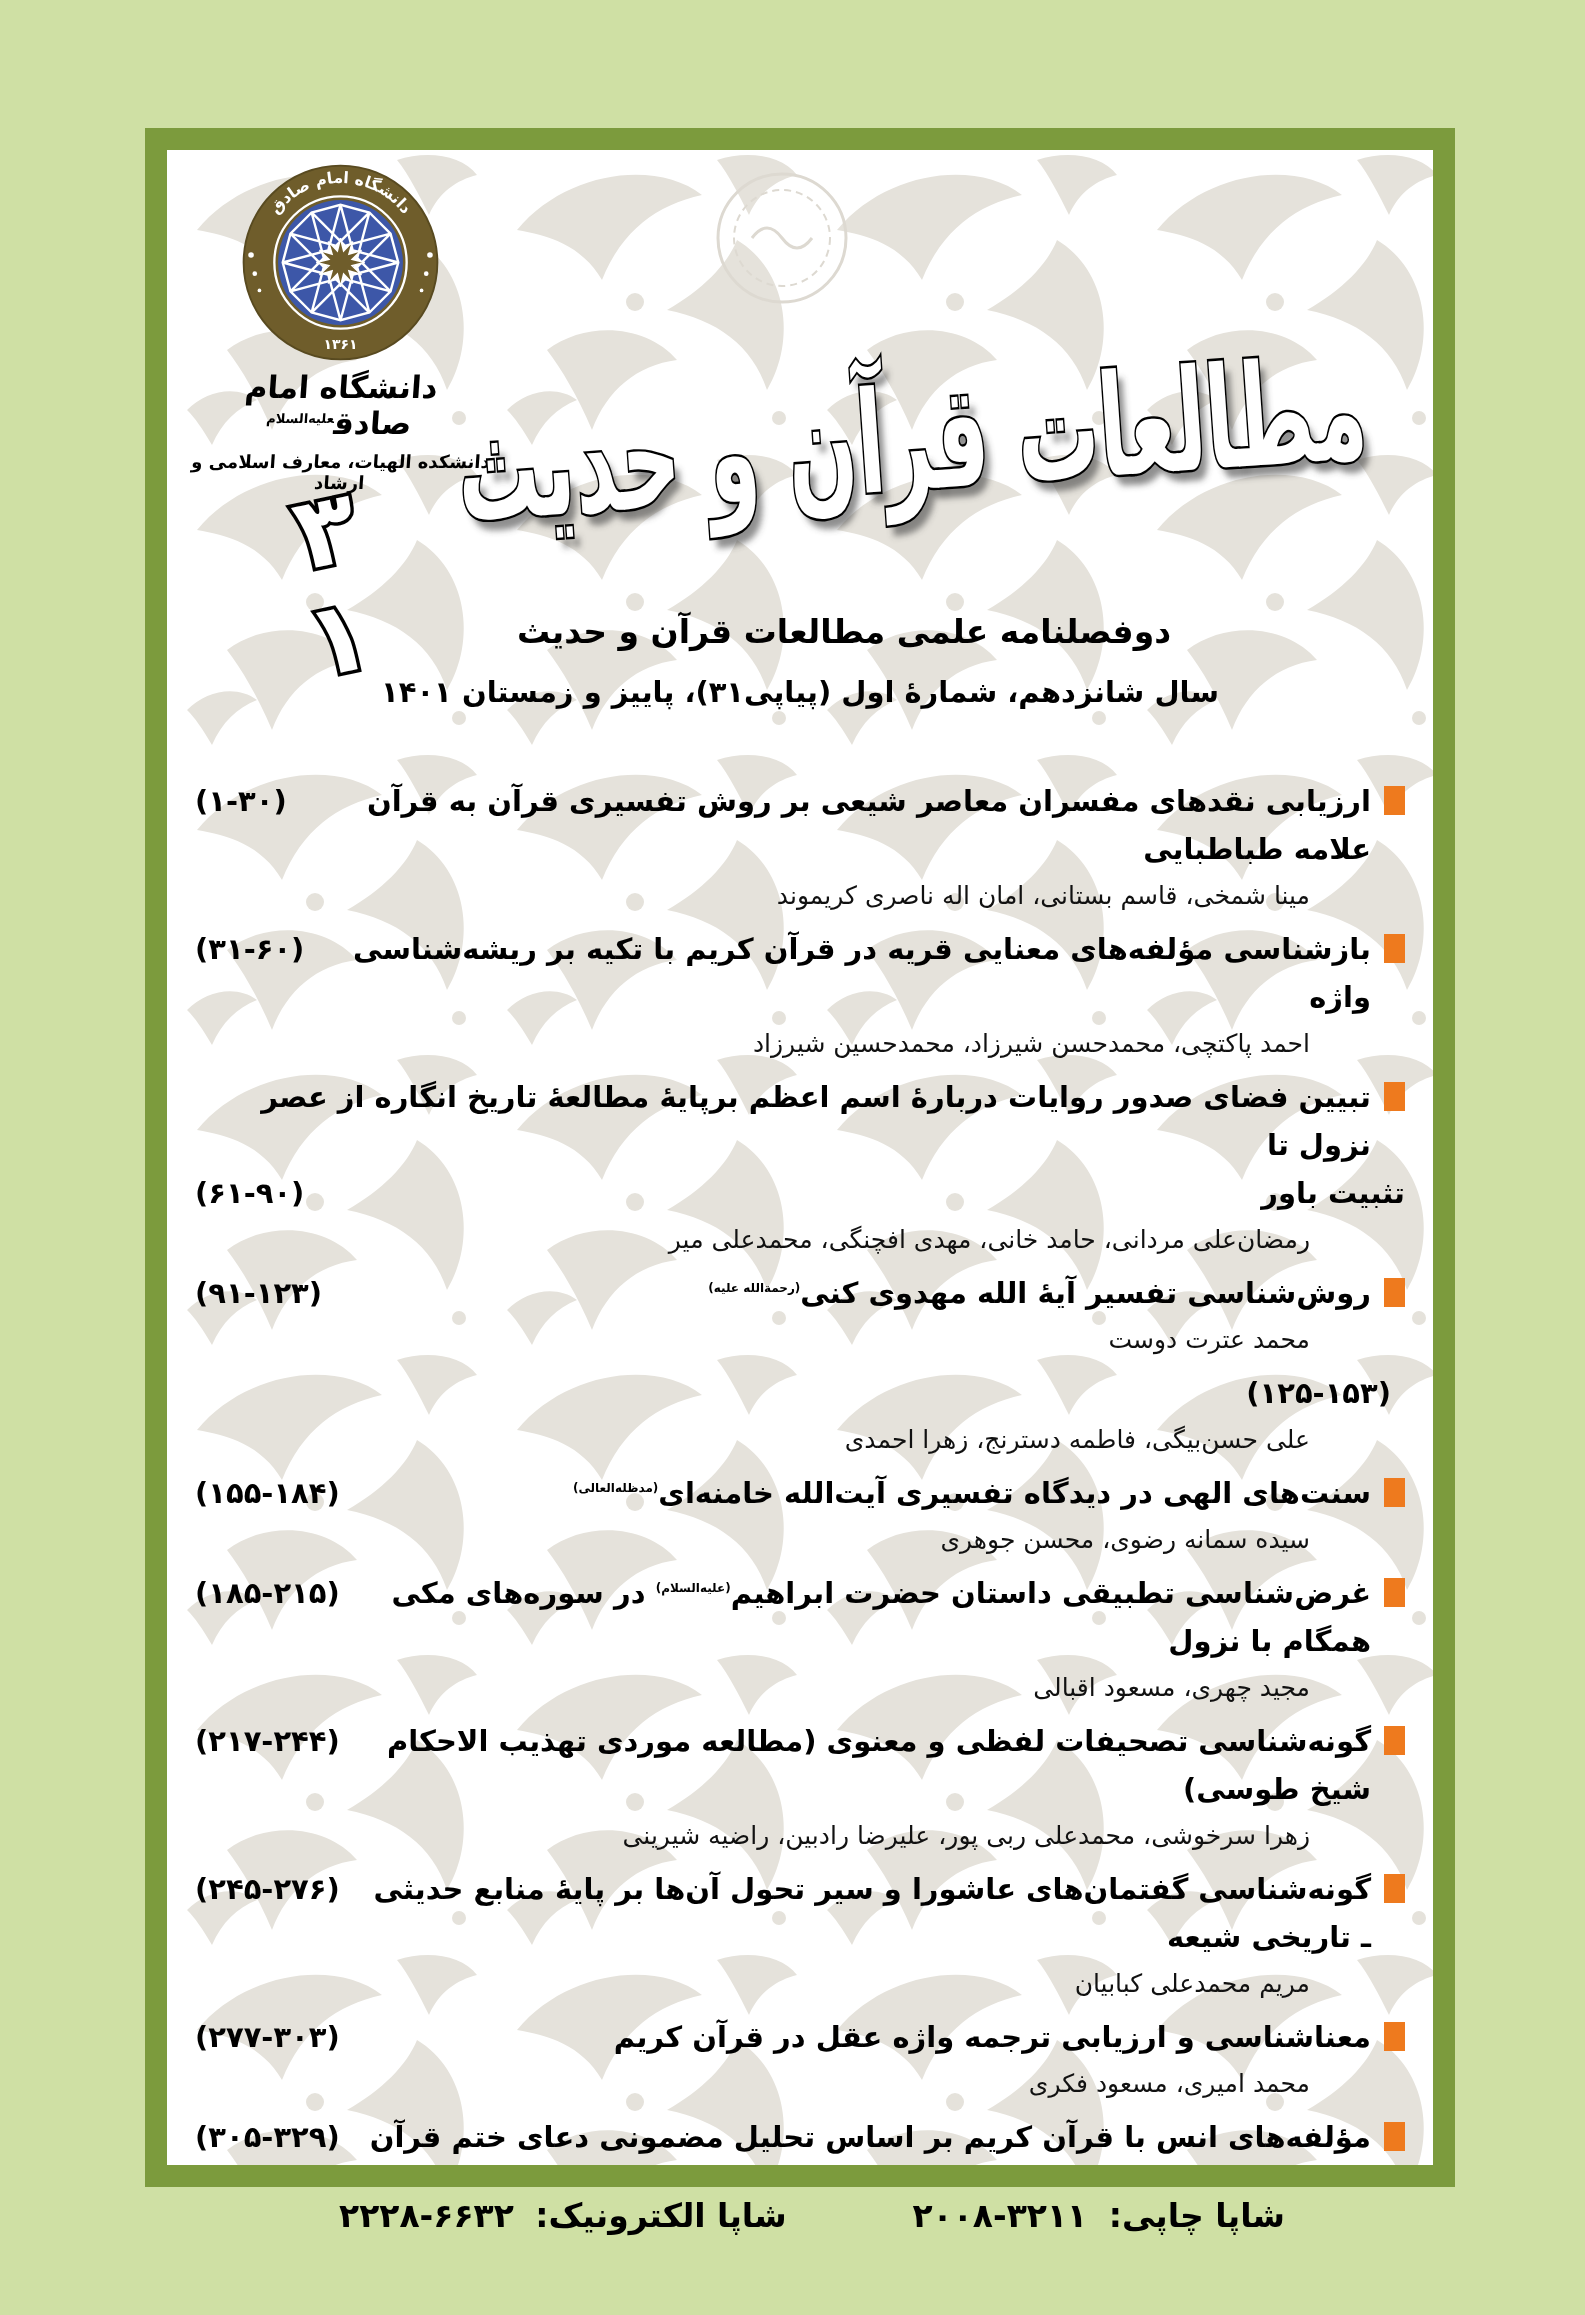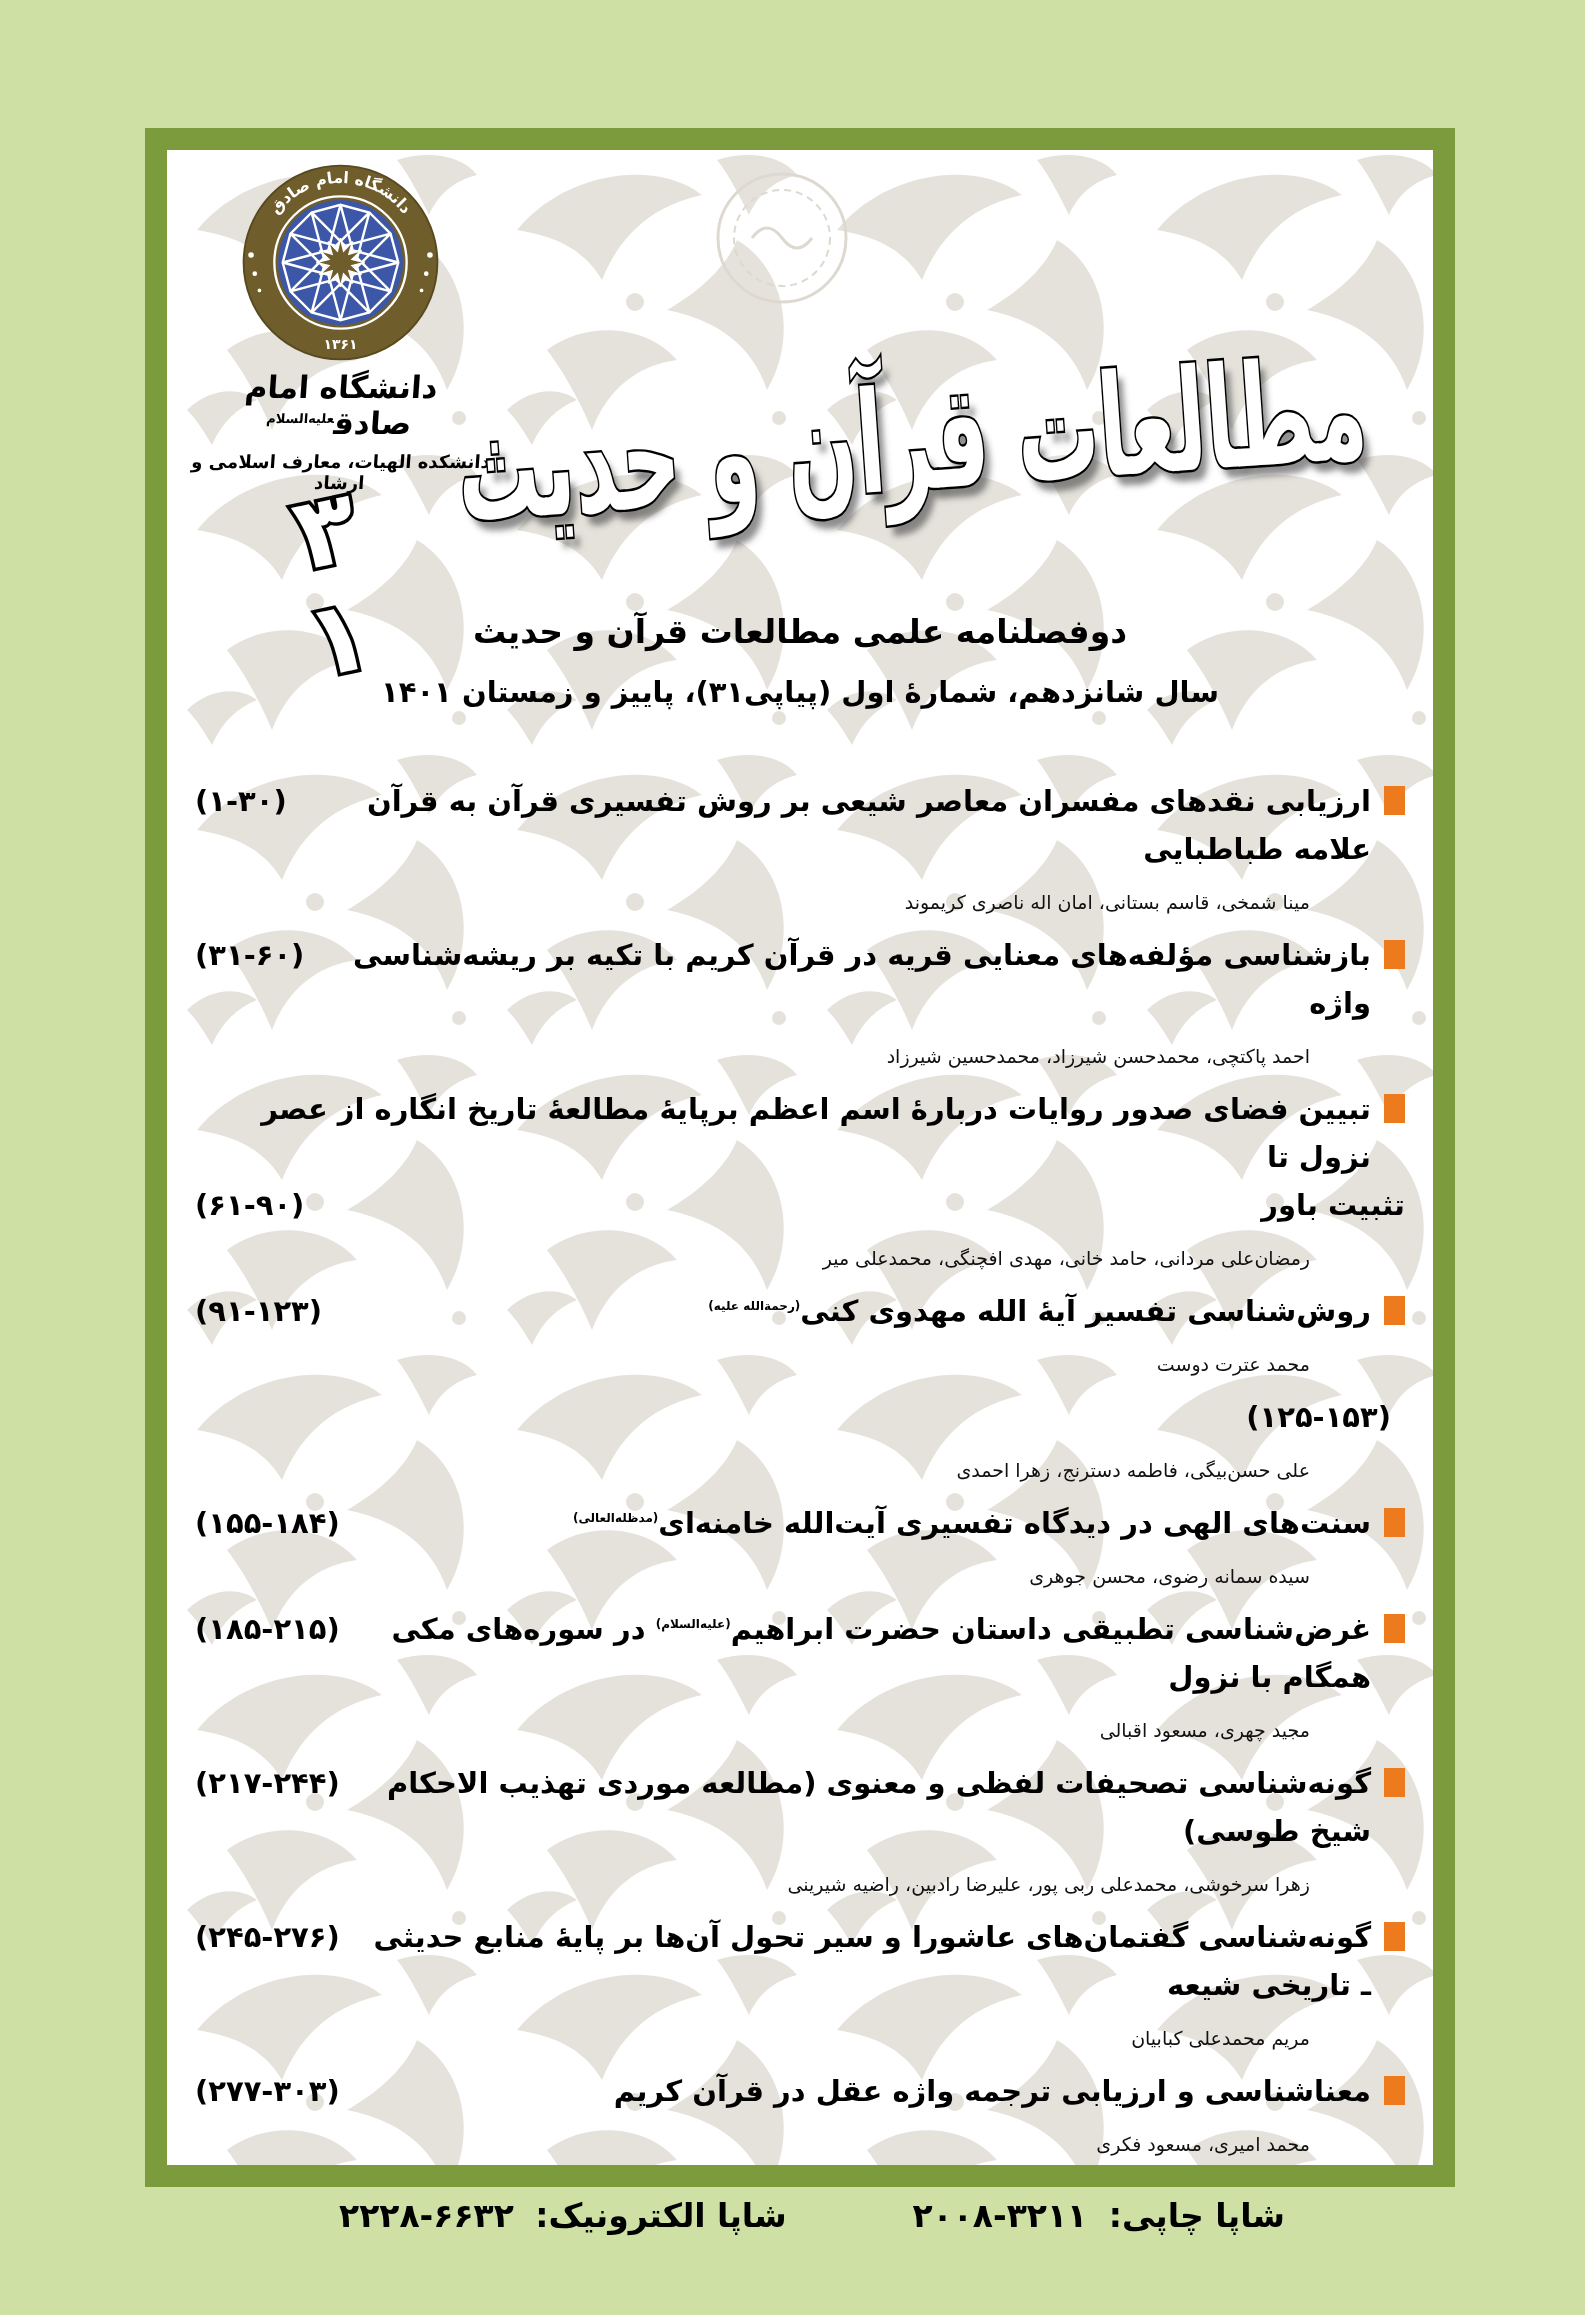--- a/index.html
+++ b/index.html
@@ -42,21 +42,21 @@
     font-family:"DejaVu Sans",sans-serif;font-size:142px;font-weight:bold;
     fill:rgba(70,70,70,0.6);text-anchor:middle;
   }
   .issue31{position:absolute;left:118px;top:322px;width:100px;height:225px;}
   .num31{
     font-family:"DejaVu Sans",sans-serif;font-size:100px;font-weight:bold;
     fill:#ffffff;stroke:#000000;stroke-width:7px;paint-order:stroke;text-anchor:middle;
   }
   .subtitle1{
     position:absolute;left:0;top:462px;width:100%;
-    text-align:center;font-size:33px;font-weight:bold;color:#000;
+    text-align:center;font-size:33px;font-weight:bold;color:#000;padding-left:44px;
   }
   .subtitle2{
     position:absolute;left:0;top:525px;width:100%;
     text-align:center;font-size:29px;font-weight:600;color:#000;
   }
   .articles{
     position:relative;z-index:1;
     padding:12px 28px 0 28px;
   }
   .entry{margin-bottom:13px;}
@@ -65,23 +65,23 @@
     font-size:29px;font-weight:bold;color:#000;line-height:48px;
   }
   .trow sup{font-size:12px;font-weight:bold;line-height:1;}
   .bullet{
     flex:none;width:21px;height:29px;background:#ee7a1e;
     margin-left:13px;margin-top:9px;
   }
   .ttext{flex:1 1 auto;}
   .pages{flex:none;white-space:nowrap;margin-right:14px;font-weight:bold;}
   .authors{
-    font-size:19px;font-weight:normal;color:#111;
+    font-size:25px;font-weight:normal;color:#111;
     text-align:right;padding-right:95px;
-    line-height:32px;margin-top:13px;
+    line-height:32px;margin-top:7px;
   }
   .footer{
     position:absolute;left:0;top:2196px;width:1585px;
     display:flex;justify-content:space-between;direction:rtl;
     padding:0 300px;box-sizing:border-box;
     font-size:33px;font-weight:bold;color:#000;
   }
   .issn{white-space:nowrap;}
   .issn-value{margin-right:10px;unicode-bidi:embed;margin-left:39px;}
 </style>

